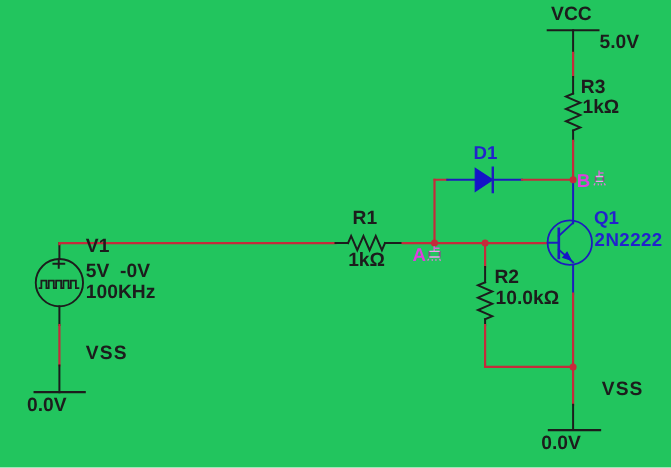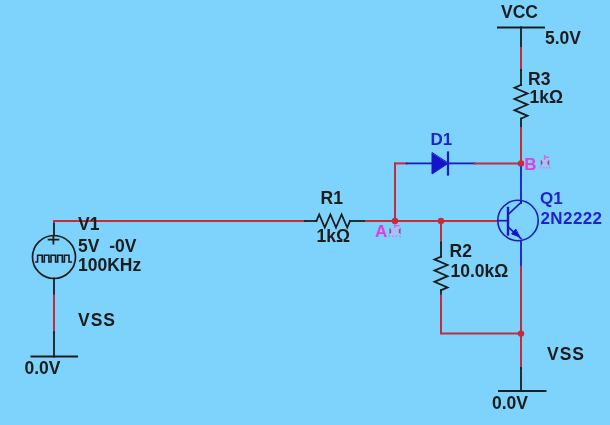--- a/index.html
+++ b/index.html
@@ -1,16 +1,16 @@
 <!DOCTYPE html>
 <html><head>
 <meta charset="utf-8">
 <style>
   html,body{margin:0;padding:0;background:#ffffff;}
-  #c{position:relative;width:610px;height:425px;overflow:hidden;background:#7dd3fc;}
+  #c{position:relative;width:610px;height:425px;overflow:hidden;background:#22c55e;}
   text{font-family:"Liberation Sans",sans-serif;font-weight:bold;}
 </style>
 </head>
 <body>
 <div id="c">
 <svg width="610" height="425" viewBox="0 0 610 425" style="filter:blur(0.45px)">
 <g fill="none" stroke-linecap="square">
 
   <circle cx="54" cy="257" r="21.5" stroke="#1c1c1c" stroke-width="1.7"></circle>
   <path d="M48.6 239.7 H58.4 M53.4 235.8 V243.5" stroke="#1c1c1c" stroke-width="1.8"></path>

